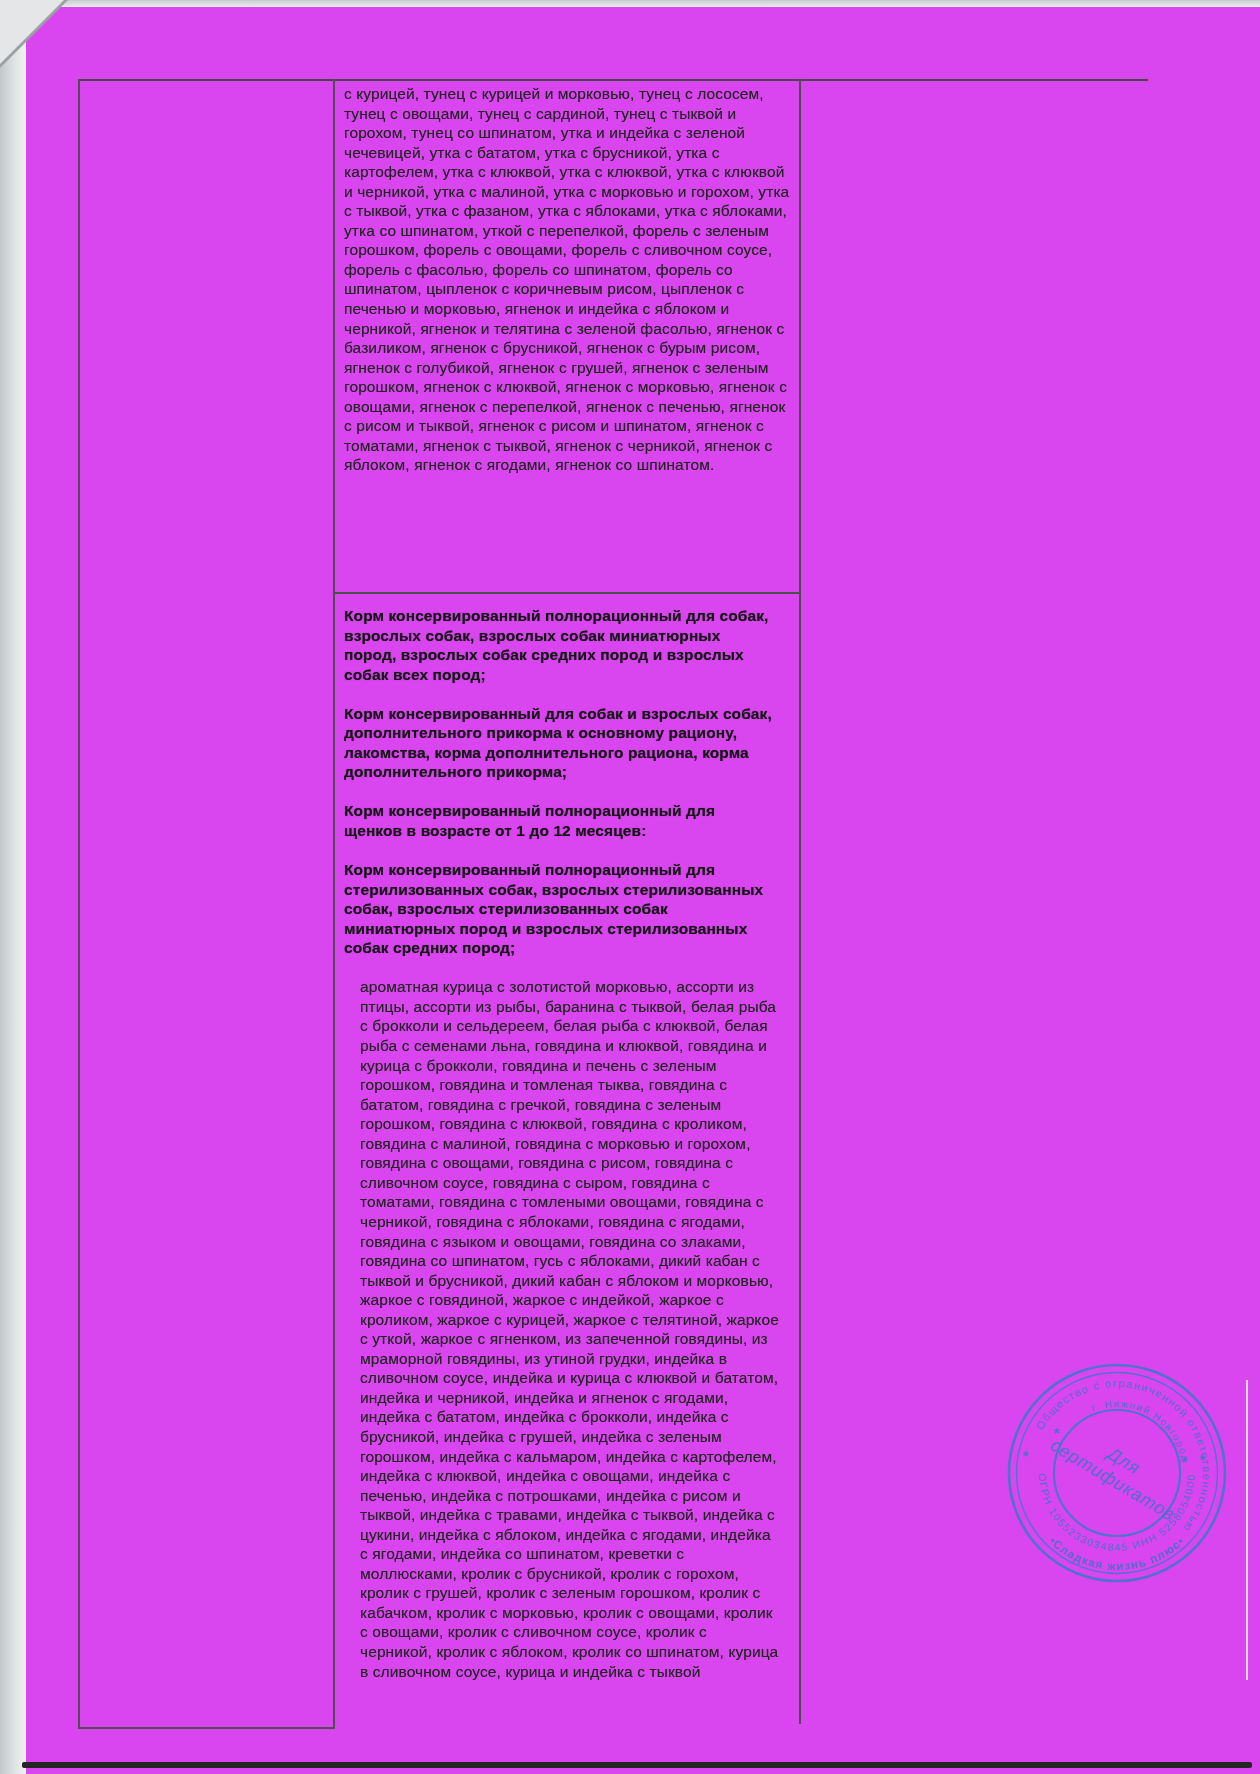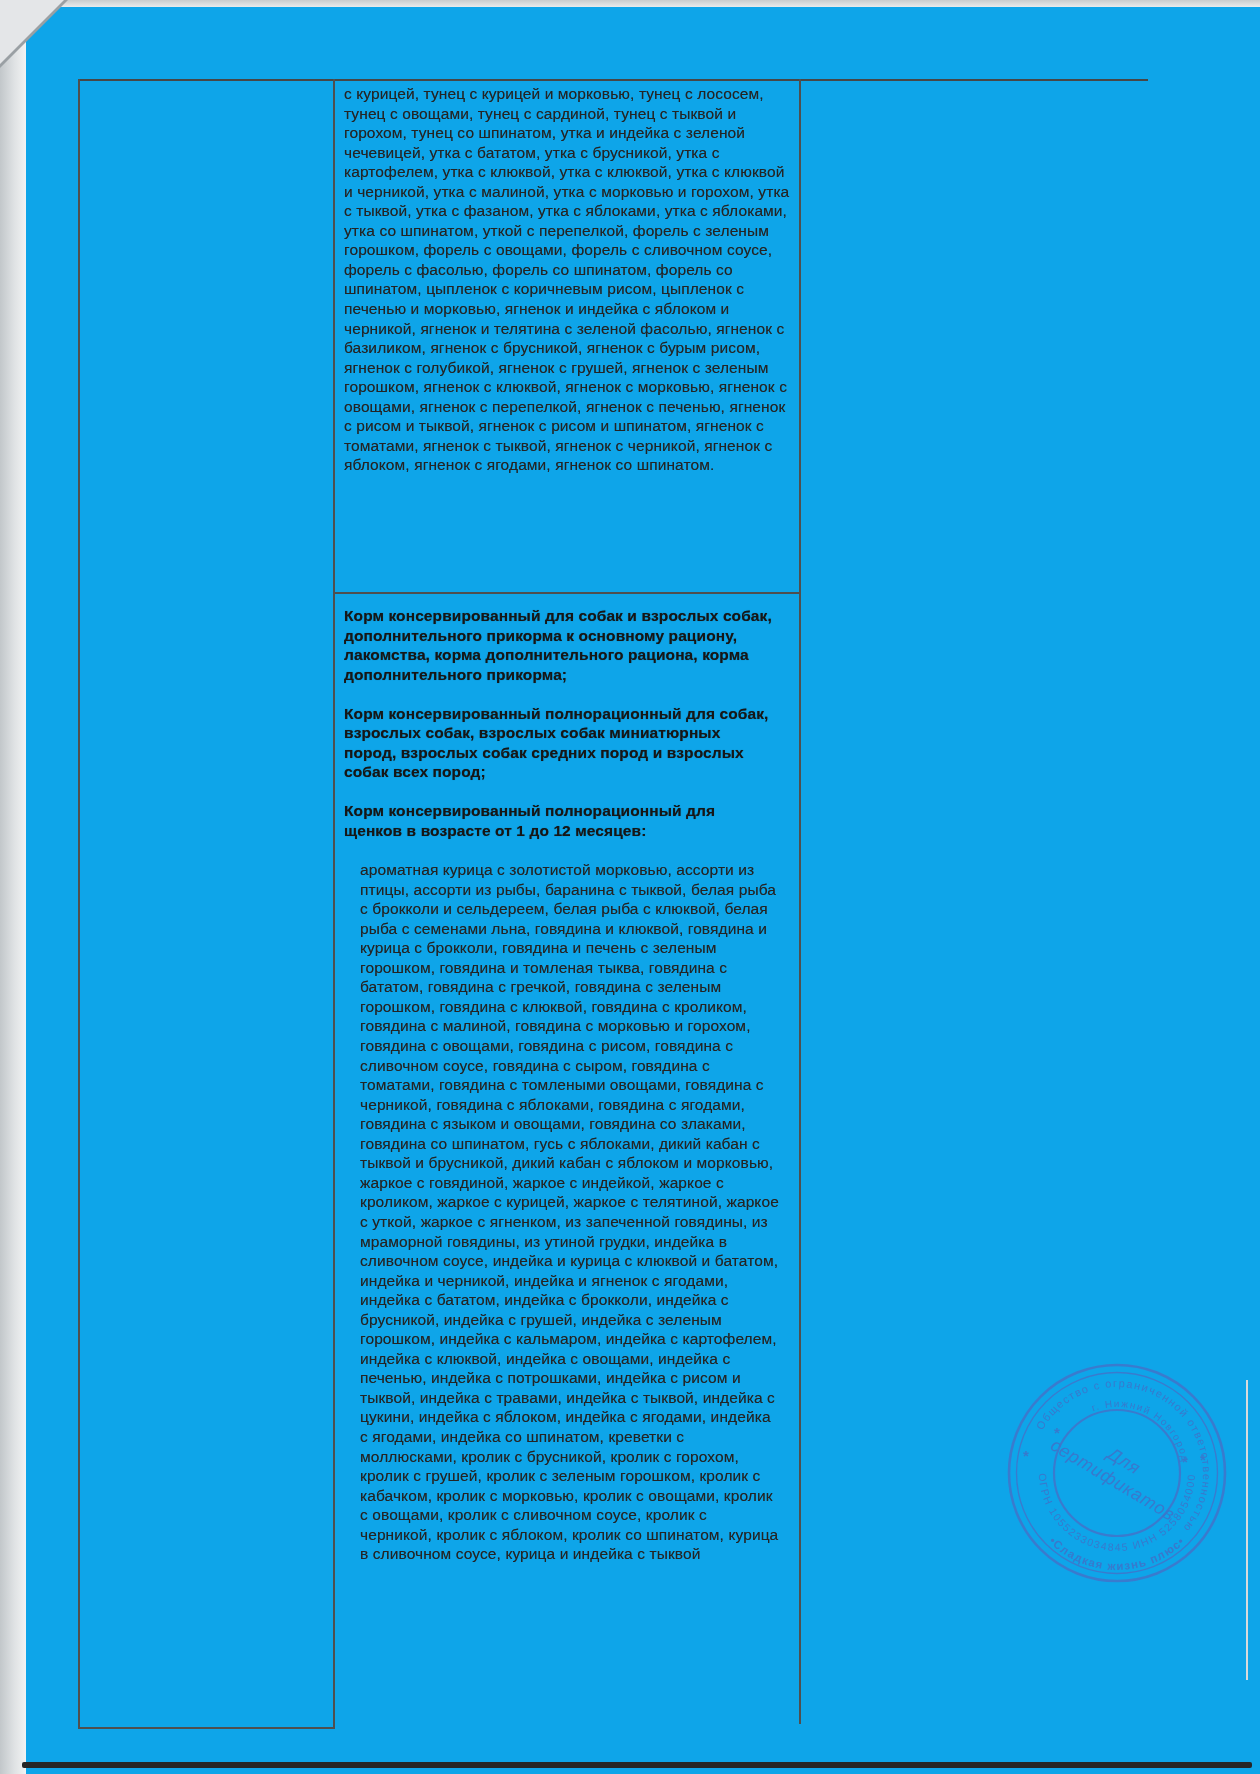--- a/index.html
+++ b/index.html
@@ -2,21 +2,21 @@
 <html><head>
 <meta charset="utf-8">
 <style>
   html,body{margin:0;padding:0;}
   body{
     width:1260px;height:1774px;
     background:#fbfbfa;
     font-family:"Liberation Sans","DejaVu Sans",sans-serif;
     overflow:hidden;position:relative;
   }
-  .screen{position:absolute;left:0;top:0;width:1260px;height:1774px;overflow:hidden;background:#0ea5e9;}
+  .screen{position:absolute;left:0;top:0;width:1260px;height:1774px;overflow:hidden;background:#d946ef;}
 
   
   .edge-left{position:absolute;left:0;top:0;width:26px;height:1774px;
     background:linear-gradient(90deg,#c2c7ca 0%,#dfe2e4 55%,#f2f3f3 100%);}
   .edge-top{position:absolute;left:0;top:0;width:1260px;height:7px;
     background:linear-gradient(180deg,#c8ccce,#e9ebec);}
   .corner-line{position:absolute;left:0;top:0;width:0;height:0;
     border-top:68px solid #9aa0a4;border-right:68px solid transparent;}
   .corner-fill{position:absolute;left:0;top:0;width:0;height:0;
     border-top:64px solid #e4e6e8;border-right:64px solid transparent;}
@@ -72,23 +72,24 @@
   <div class="bl b-top"></div>
   <div class="bl b-left"></div>
   <div class="bl b-div1"></div>
   <div class="bl b-col2r"></div>
   <div class="bl b-row"></div>
   <div class="bl b-col1bot"></div>
 
   <div class="doc-text cell-row1">с курицей, тунец с курицей и морковью, тунец с лососем, тунец с овощами, тунец с сардиной, тунец с тыквой и горохом, тунец со шпинатом, утка и индейка с зеленой чечевицей, утка с бататом, утка с брусникой, утка с картофелем, утка с клюквой, утка с клюквой, утка с клюквой и черникой, утка с малиной, утка с морковью и горохом, утка с тыквой, утка с фазаном, утка с яблоками, утка с яблоками, утка со шпинатом, уткой с перепелкой, форель с зеленым горошком, форель с овощами, форель с сливочном соусе, форель с фасолью, форель со шпинатом, форель со шпинатом, цыпленок с коричневым рисом, цыпленок с печенью и морковью, ягненок и индейка с яблоком и черникой, ягненок и телятина с зеленой фасолью, ягненок с базиликом, ягненок с брусникой, ягненок с бурым рисом, ягненок с голубикой, ягненок с грушей, ягненок с зеленым горошком, ягненок с клюквой, ягненок с морковью, ягненок с овощами, ягненок с перепелкой, ягненок с печенью, ягненок с рисом и тыквой, ягненок с рисом и шпинатом, ягненок с томатами, ягненок с тыквой, ягненок с черникой, ягненок с яблоком, ягненок с ягодами, ягненок со шпинатом.</div>
 
   <div class="doc-text cell-row2">
+    <p class="bold">Корм консервированный полнорационный для собак, взрослых собак, взрослых собак миниатюрных пород, взрослых собак средних пород и взрослых собак всех пород;</p>
     <p class="bold">Корм консервированный для собак и взрослых собак, дополнительного прикорма к основному рациону, лакомства, корма дополнительного рациона, корма дополнительного прикорма;</p>
-    <p class="bold">Корм консервированный полнорационный для собак, взрослых собак, взрослых собак миниатюрных пород, взрослых собак средних пород и взрослых собак всех пород;</p>
     <p class="bold">Корм консервированный полнорационный для щенков в возрасте от 1 до 12 месяцев:</p>
+    <p class="bold">Корм консервированный полнорационный для стерилизованных собак, взрослых стерилизованных собак, взрослых стерилизованных собак миниатюрных пород и взрослых стерилизованных собак средних пород;</p>
     <p class="list">ароматная курица с золотистой морковью, ассорти из птицы, ассорти из рыбы, баранина с тыквой, белая рыба с брокколи и сельдереем, белая рыба с клюквой, белая рыба с семенами льна, говядина и клюквой, говядина и курица с брокколи, говядина и печень с зеленым горошком, говядина и томленая тыква, говядина с бататом, говядина с гречкой, говядина с зеленым горошком, говядина с клюквой, говядина с кроликом, говядина с малиной, говядина с морковью и горохом, говядина с овощами, говядина с рисом, говядина с сливочном соусе, говядина с сыром, говядина с томатами, говядина с томлеными овощами, говядина с черникой, говядина с яблоками, говядина с ягодами, говядина с языком и овощами, говядина со злаками, говядина со шпинатом, гусь с яблоками, дикий кабан с тыквой и брусникой, дикий кабан с яблоком и морковью, жаркое с говядиной, жаркое с индейкой, жаркое с кроликом, жаркое с курицей, жаркое с телятиной, жаркое с уткой, жаркое с ягненком, из запеченной говядины, из мраморной говядины, из утиной грудки, индейка в сливочном соусе, индейка и курица с клюквой и бататом, индейка и черникой, индейка и ягненок с ягодами, индейка с бататом, индейка с брокколи, индейка с брусникой, индейка с грушей, индейка с зеленым горошком, индейка с кальмаром, индейка с картофелем, индейка с клюквой, индейка с овощами, индейка с печенью, индейка с потрошками, индейка с рисом и тыквой, индейка с травами, индейка с тыквой, индейка с цукини, индейка с яблоком, индейка с ягодами, индейка с ягодами, индейка со шпинатом, креветки с моллюсками, кролик с брусникой, кролик с горохом, кролик с грушей, кролик с зеленым горошком, кролик с кабачком, кролик с морковью, кролик с овощами, кролик с овощами, кролик с сливочном соусе, кролик с черникой, кролик с яблоком, кролик со шпинатом, курица в сливочном соусе, курица и индейка с тыквой</p>
   </div>
 
   <svg class="stamp" viewBox="-115 -115 230 230" xmlns="http://www.w3.org/2000/svg">
     <defs>
       <path id="arcOT" d="M -83.07 -22.26 A 86 86 0 1 1 49.33 70.44"></path>
       <path id="arcOB" d="M -97 0 A 97 97 0 1 0 97 0"></path>
       <path id="arcIT" d="M -57.2 -33 A 66 66 0 1 1 57.2 33"></path>
       <path id="arcIB" d="M -73.3 -26.7 A 78 78 0 1 0 73.3 -26.7"></path>
     </defs>

